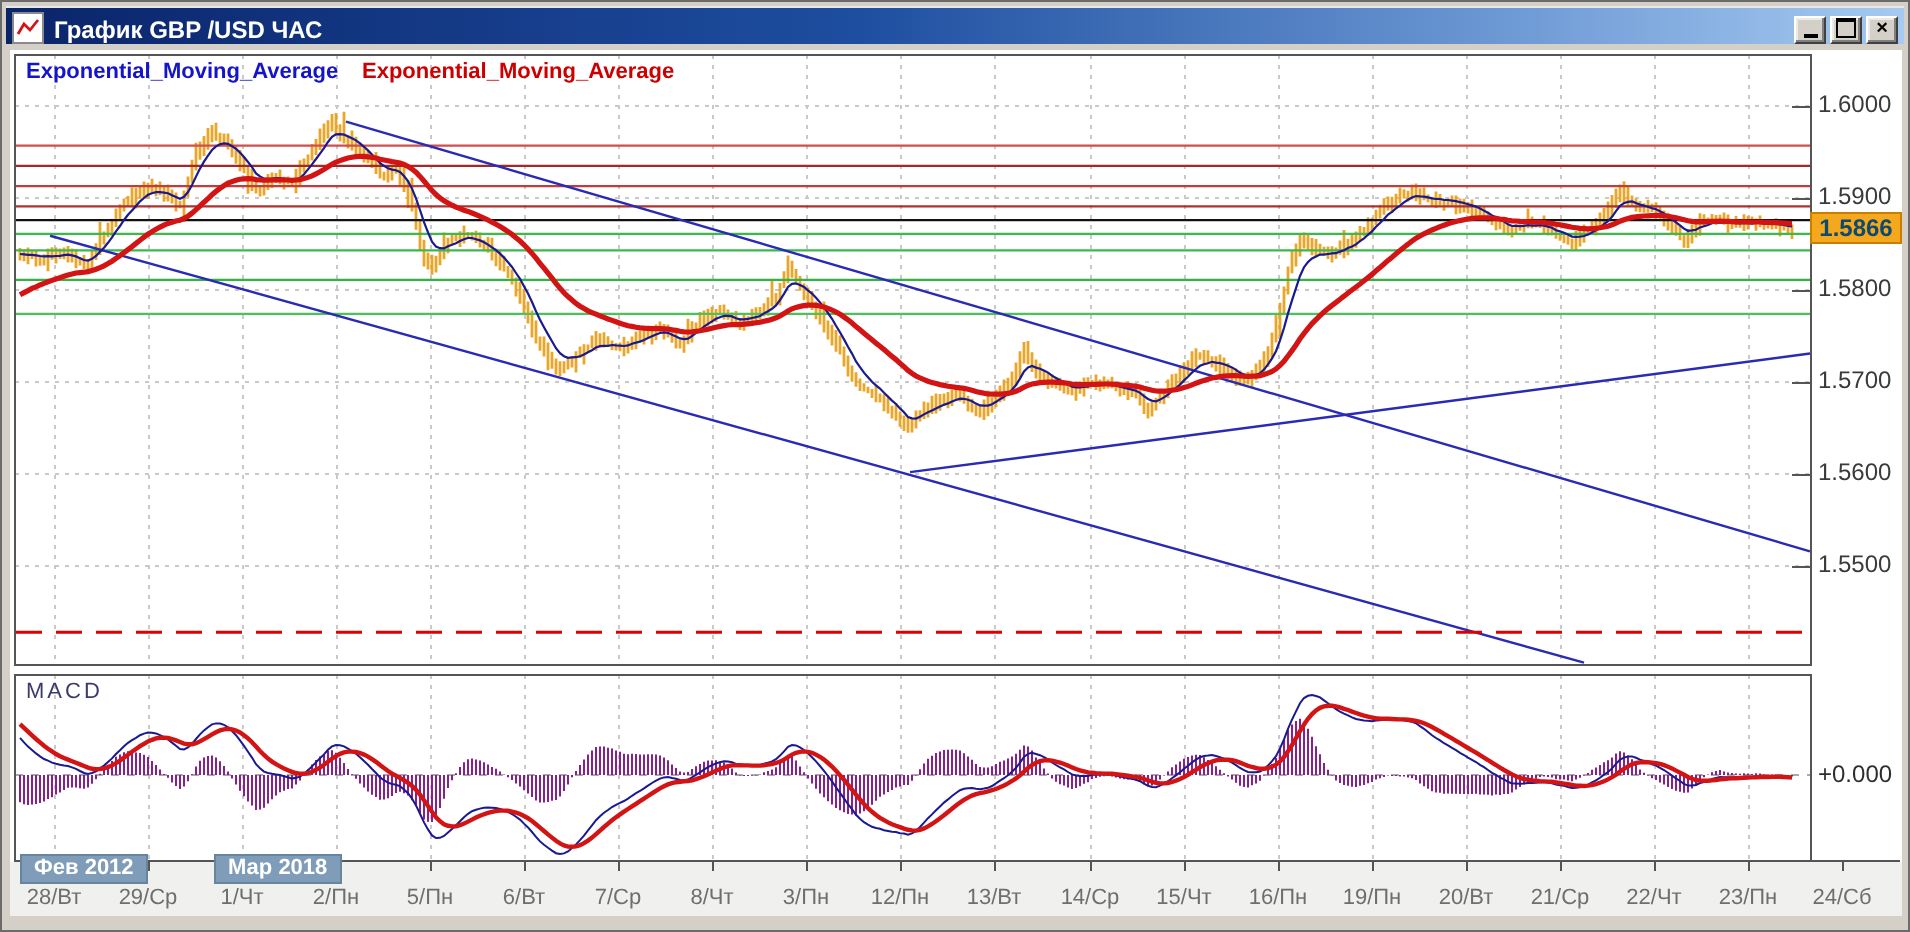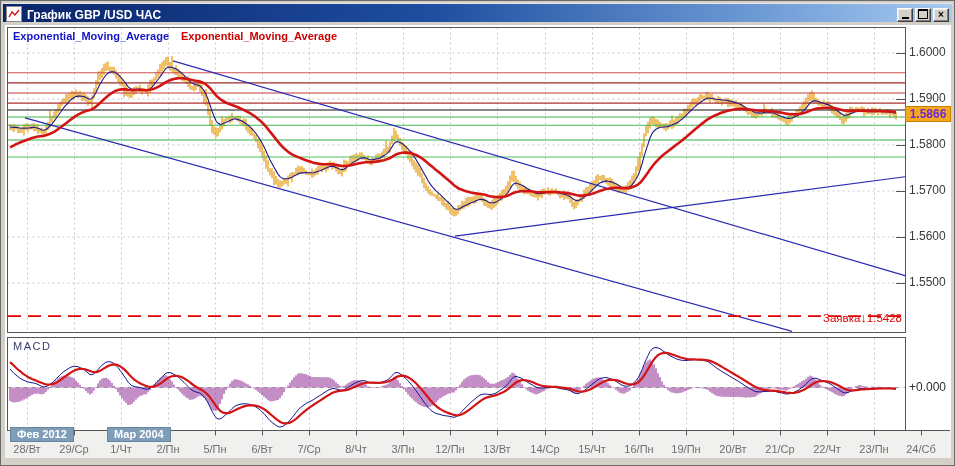--- a/index.html
+++ b/index.html
@@ -18,21 +18,21 @@
   .glyph-max{width:8px;height:7px;border:1px solid #000;border-top:2px solid #000;margin:2px auto}
   .glyph-close{font-size:10px;line-height:12px;margin:0 auto}
   .chartbg{position:absolute;left:5px;top:25px;width:946px;height:433px;background:#fff;z-index:0}
   .axisstrip{position:absolute;left:5px;top:431px;width:946px;height:27px;background:#F0F0EE;z-index:0}
   #gfx{position:absolute;left:0;top:0;z-index:1}
   #labels{position:absolute;left:0;top:0;width:955px;height:350px;z-index:2;pointer-events:none}
   .legend-item{position:absolute;top:30px;font-size:11px;font-weight:bold;white-space:nowrap}
   .ylab{position:absolute;left:909px;font-size:12px;color:#3a3a3a;white-space:nowrap}
   .xlab{position:absolute;top:443px;width:52px;text-align:center;font-size:11px;color:#6e6e6e;white-space:nowrap}
   .ptag{position:absolute;left:905px;width:46px;height:16px;background:#F5A81E;border:1px solid #C87F00;
-        color:#6d28d9;font-size:12px;font-weight:bold;text-align:center;line-height:15px;box-sizing:border-box}
+        color:#0c4a6e;font-size:12px;font-weight:bold;text-align:center;line-height:15px;box-sizing:border-box}
   .month{position:absolute;top:427px;height:15px;background:#7F9DB9;border:1px solid #68859E;color:#fff;
          font-size:11px;font-weight:bold;line-height:13px;padding:0 6px;box-sizing:border-box;white-space:nowrap}
   .macdlab{position:absolute;left:13px;top:340px;font-size:11px;letter-spacing:1.5px;color:#3B3B6E}
   .zerolab{position:absolute;left:909px;top:380px;font-size:12px;color:#2e2e2e}
   .orderlab{position:absolute;left:760px;top:309px;width:142px;text-align:right;font-size:11.5px;color:#E00000;white-space:nowrap}
   .orderlab .arrow{font-weight:bold;font-size:13px}
 </style>
 </head>
 <body>
 
@@ -133,24 +133,23 @@
     <line x1="896" y1="191.5000000000001" x2="905" y2="191.5000000000001" stroke="#555555"></line>
     <line x1="896" y1="237.50000000000017" x2="905" y2="237.50000000000017" stroke="#555555"></line>
     <line x1="896" y1="283.5000000000002" x2="905" y2="283.5000000000002" stroke="#555555"></line>
   </svg>
 
 <div id="labels">
   <div class="legend-item" style="left: 13px; color: rgb(20, 20, 200);">Exponential_Moving_Average</div>
   <div class="legend-item" style="left: 181px; color: rgb(204, 0, 0);">Exponential_Moving_Average</div>
   <div class="ptag" style="top:106px">1.5866</div>
   <div class="month" style="left:10px">Фев 2012</div>
-  <div class="month" style="left:107px">Мар 2004</div>
+  <div class="month" style="left:107px">Мар 2018</div>
   <div class="macdlab">MACD</div>
   <div class="zerolab">+0.000</div>
-  <div class="orderlab" style="color: rgb(224, 0, 0); top: 310.12px;"><span>Заявка</span><span class="arrow">↓</span><span>1.5428</span></div>
 <div class="ylab" style="top: 45px; text-align: center;">1.6000</div>
     <div class="ylab" style="top: 91px;">1.5900</div>
     <div class="ylab" style="top: 137px;">1.5800</div>
     <div class="ylab" style="top: 183px;">1.5700</div>
     <div class="ylab" style="top: 229px;">1.5600</div>
     <div class="ylab" style="top: 275px;">1.5500</div>
     <div class="xlab" style="left: 1px;">28/Вт</div>
     <div class="xlab" style="left: 48px;">29/Ср</div>
     <div class="xlab" style="left: 95px;">1/Чт</div>
     <div class="xlab" style="left: 142px;">2/Пн</div>

